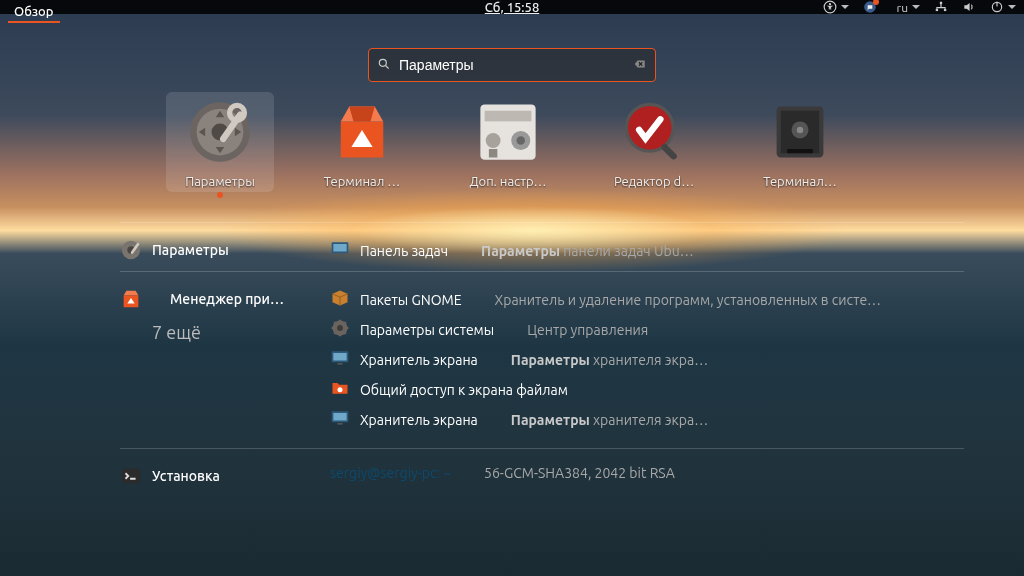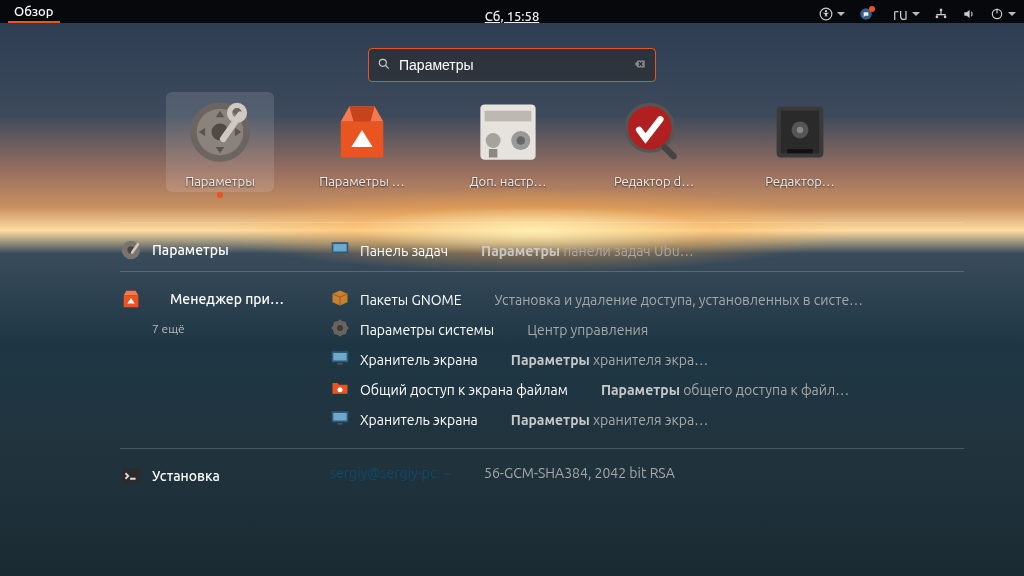--- a/index.html
+++ b/index.html
@@ -8,32 +8,32 @@
     background:
       radial-gradient(ellipse 450px 60px at 52% 40%, rgba(255,240,180,0.9), rgba(255,170,70,0.35) 40%, transparent 70%),
       linear-gradient(to bottom,
         #2a3a50 0%, #3d4a5c 20%, #9a7060 30%, #c89060 36%,
         #ffdca0 40%, #3a4c5c 44%, #1e3644 60%, #21343e 78%, #1a2a32 100%);
     color: #eee;
     position: relative;
   }
   
   .topbar {
-    position: absolute; top:0; left:0; right:0; height:23px;
+    position: absolute; top:0; left:0; right:0; height:14px;
     background: rgba(0,0,0,0.85);
-    display:flex; align-items:flex-end; justify-content:space-between;
+    display:flex; align-items:flex-start; justify-content:space-between;
     font-size:13px; color:#ddd; padding:0 8px;
   }
   .topbar .left { display:flex; align-items:center; gap:6px;}
   .topbar .overview { border-bottom:2px solid #E95420; padding:4px 6px 3px; color:#fff; font-weight:500;}
   .topbar .center { position:absolute; left:50%; transform:translateX(-50%); font-weight:500; color:#eee;text-decoration:underline;}
   .topbar .right { display:flex; align-items:center; gap:14px;}
   .topbar .right .tray-icon { display:inline-flex; align-items:center; color:#ccc;}
   .topbar .right svg { width:14px; height:14px; fill:#ccc; }
-  .lang { font-size:16px;}
+  .lang { font-size:12px;}
   .caret::after{content:""; display:inline-block; margin-left:4px; border:4px solid transparent; border-top-color:#bbb; transform:translateY(2px);}
   .notif-dot{ width:6px;height:6px;border-radius:50%; background:#E95420; position:relative; top:-5px; left:-4px;}
   
   .search-wrap{ position:absolute; top:48px; left:50%; transform:translateX(-50%); width:288px;}
   .search{
     display:flex; align-items:center; height:34px; border:1px solid #E95420; border-radius:4px;
     background: rgba(40,40,40,0.55); padding:0 8px; gap:8px;
   }
   .search input{
     flex:1; background:transparent; border:none; outline:none; color:#fff; font-size:14px;
@@ -49,21 +49,21 @@
   .app .label{ white-space:nowrap; max-width:110px; overflow:hidden; text-overflow:ellipsis; text-shadow:0 1px 2px rgba(0,0,0,0.8);}
 
   
   .results{ position:absolute; top:218px; left:120px; right:60px; color:#e6e6e6; font-size:14px;}
   .sep{ height:1px; background:rgba(255,255,255,0.18); margin:4px 0 10px;}
   .row{ display:flex; align-items:flex-start; padding:6px 0;}
   .row .src{ width:210px; display:flex; align-items:center; gap:10px; flex-shrink:0;}
   .row .src .mini{ width:22px; height:22px; display:flex;align-items:center;justify-content:center;}
   .row .src .mini svg{width:22px;height:22px;}
   .row .src .name{ font-weight:500; color:#fff;}
-  .row .src .more{ color:#bbb; font-size:12px; margin-left:32px; margin-top:2px;}
+  .row .src .more{ color:#bbb; font-size:18px; margin-left:32px; margin-top:2px;}
   .row .items{ flex:1; display:flex; flex-direction:column; gap:10px;}
   .item{ display:flex; align-items:flex-end; gap:10px; white-space:nowrap; overflow:hidden;}
   .item .ii{ width:20px;height:20px; display:flex;align-items:center;justify-content:center; flex-shrink:0;}
   .item .ii svg{width:20px;height:20px;}
   .item .t1{ color:#fff;}
   .item .t2{ color:#a8a8a8; margin-left:23px; overflow:hidden; text-overflow:ellipsis;}
   .item .t2 b{ color:#c9c9c9; font-weight:600;}
   .terminal-line .t1{color:#0c4a6e;}
   .bottom-sep{margin-top:14px;}
 </style>
@@ -146,21 +146,21 @@
   </div>
   <div class="app">
     <div class="icon">
       <svg viewBox="0 0 64 64">
           <path d="M12 22h40v34H12z" fill="#E95420"></path>
           <path d="M12 22L20 8h24l8 14z" fill="#f47b4e"></path>
           <path d="M20 8h24l-4 14H24z" fill="#c7441a"></path>
           <path d="M32 30l10 16H22z" fill="#fff"></path>
         </svg>
     </div>
-    <div class="label">Параметры …</div>
+    <div class="label">Терминал …</div>
   </div>
   <div class="app">
     <div class="icon">
       <svg viewBox="0 0 64 64">
           <rect x="6" y="6" width="52" height="52" rx="4" fill="#e6e3df"></rect>
           <rect x="10" y="12" width="44" height="10" fill="#bdb8b2"></rect>
           <circle cx="18" cy="40" r="7" fill="#a8a29c"></circle>
           <rect x="14" y="48" width="8" height="8" fill="#8d8781"></rect>
           <circle cx="44" cy="40" r="9" fill="#999"></circle>
           <circle cx="44" cy="40" r="4" fill="#666"></circle>
@@ -182,21 +182,21 @@
   <div class="app">
     <div class="icon">
       <svg viewBox="0 0 64 64">
           <rect x="10" y="8" width="44" height="48" rx="4" fill="#3a3a3a"></rect>
           <rect x="14" y="12" width="36" height="40" fill="#2a2a2a"></rect>
           <circle cx="32" cy="30" r="8" fill="#555"></circle>
           <circle cx="32" cy="30" r="3" fill="#888"></circle>
           <rect x="20" y="48" width="24" height="4" fill="#111"></rect>
         </svg>
     </div>
-    <div class="label">Редактор…</div>
+    <div class="label">Терминал…</div>
   </div>
 </div>
 
 <div class="results">
   <div class="sep"></div>
 
   <div class="row">
     <div class="src">
       <span class="mini">
         <svg viewBox="0 0 24 24">
@@ -240,21 +240,21 @@
     </div>
     <div class="items">
       <div class="item">
         <span class="ii">
             <svg viewBox="0 0 24 24">
               <path d="M3 7l9-4 9 4v10l-9 4-9-4z" fill="#c9802f"></path>
               <path d="M3 7l9 4 9-4M12 11v10" stroke="#8a5a1f" stroke-width="1" fill="none"></path>
             </svg>
           </span>
         <span class="t1">Пакеты GNOME</span>
-        <span class="t2"><span>Установка и удаление доступа, установленных в систе…</span></span>
+        <span class="t2"><span>Хранитель и удаление программ, установленных в систе…</span></span>
       </div>
       <div class="item">
         <span class="ii">
             <svg viewBox="0 0 24 24">
               <circle cx="12" cy="12" r="9" fill="#6a6460"></circle>
               <circle cx="12" cy="12" r="3.5" fill="#3f3b38"></circle>
               <path d="M12 2v3M12 19v3M2 12h3M19 12h3M5 5l2 2M17 17l2 2M19 5l-2 2M7 17l-2 2" stroke="#6a6460" stroke-width="3"></path>
             </svg>
           </span>
         <span class="t1">Параметры системы</span>
@@ -272,21 +272,20 @@
         <span class="t2"><b>Параметры</b><span> хранителя экра…</span></span>
       </div>
       <div class="item">
         <span class="ii">
             <svg viewBox="0 0 24 24">
               <path d="M3 6h6l2 2h10v11H3z" fill="#E95420"></path>
               <circle cx="12" cy="14" r="3" fill="#fff"></circle>
             </svg>
           </span>
         <span class="t1">Общий доступ к экрана файлам</span>
-        <span class="t2"><b>Параметры</b><span> общего доступа к файл…</span></span>
       </div>
       <div class="item">
         <span class="ii">
             <svg viewBox="0 0 24 24">
               <rect x="2" y="4" width="20" height="13" rx="1" fill="#2d5a7a"></rect>
               <rect x="4" y="6" width="16" height="9" fill="#6fa8c8"></rect>
               <rect x="9" y="18" width="6" height="2" fill="#555"></rect>
             </svg>
           </span>
         <span class="t1">Хранитель экрана</span>

